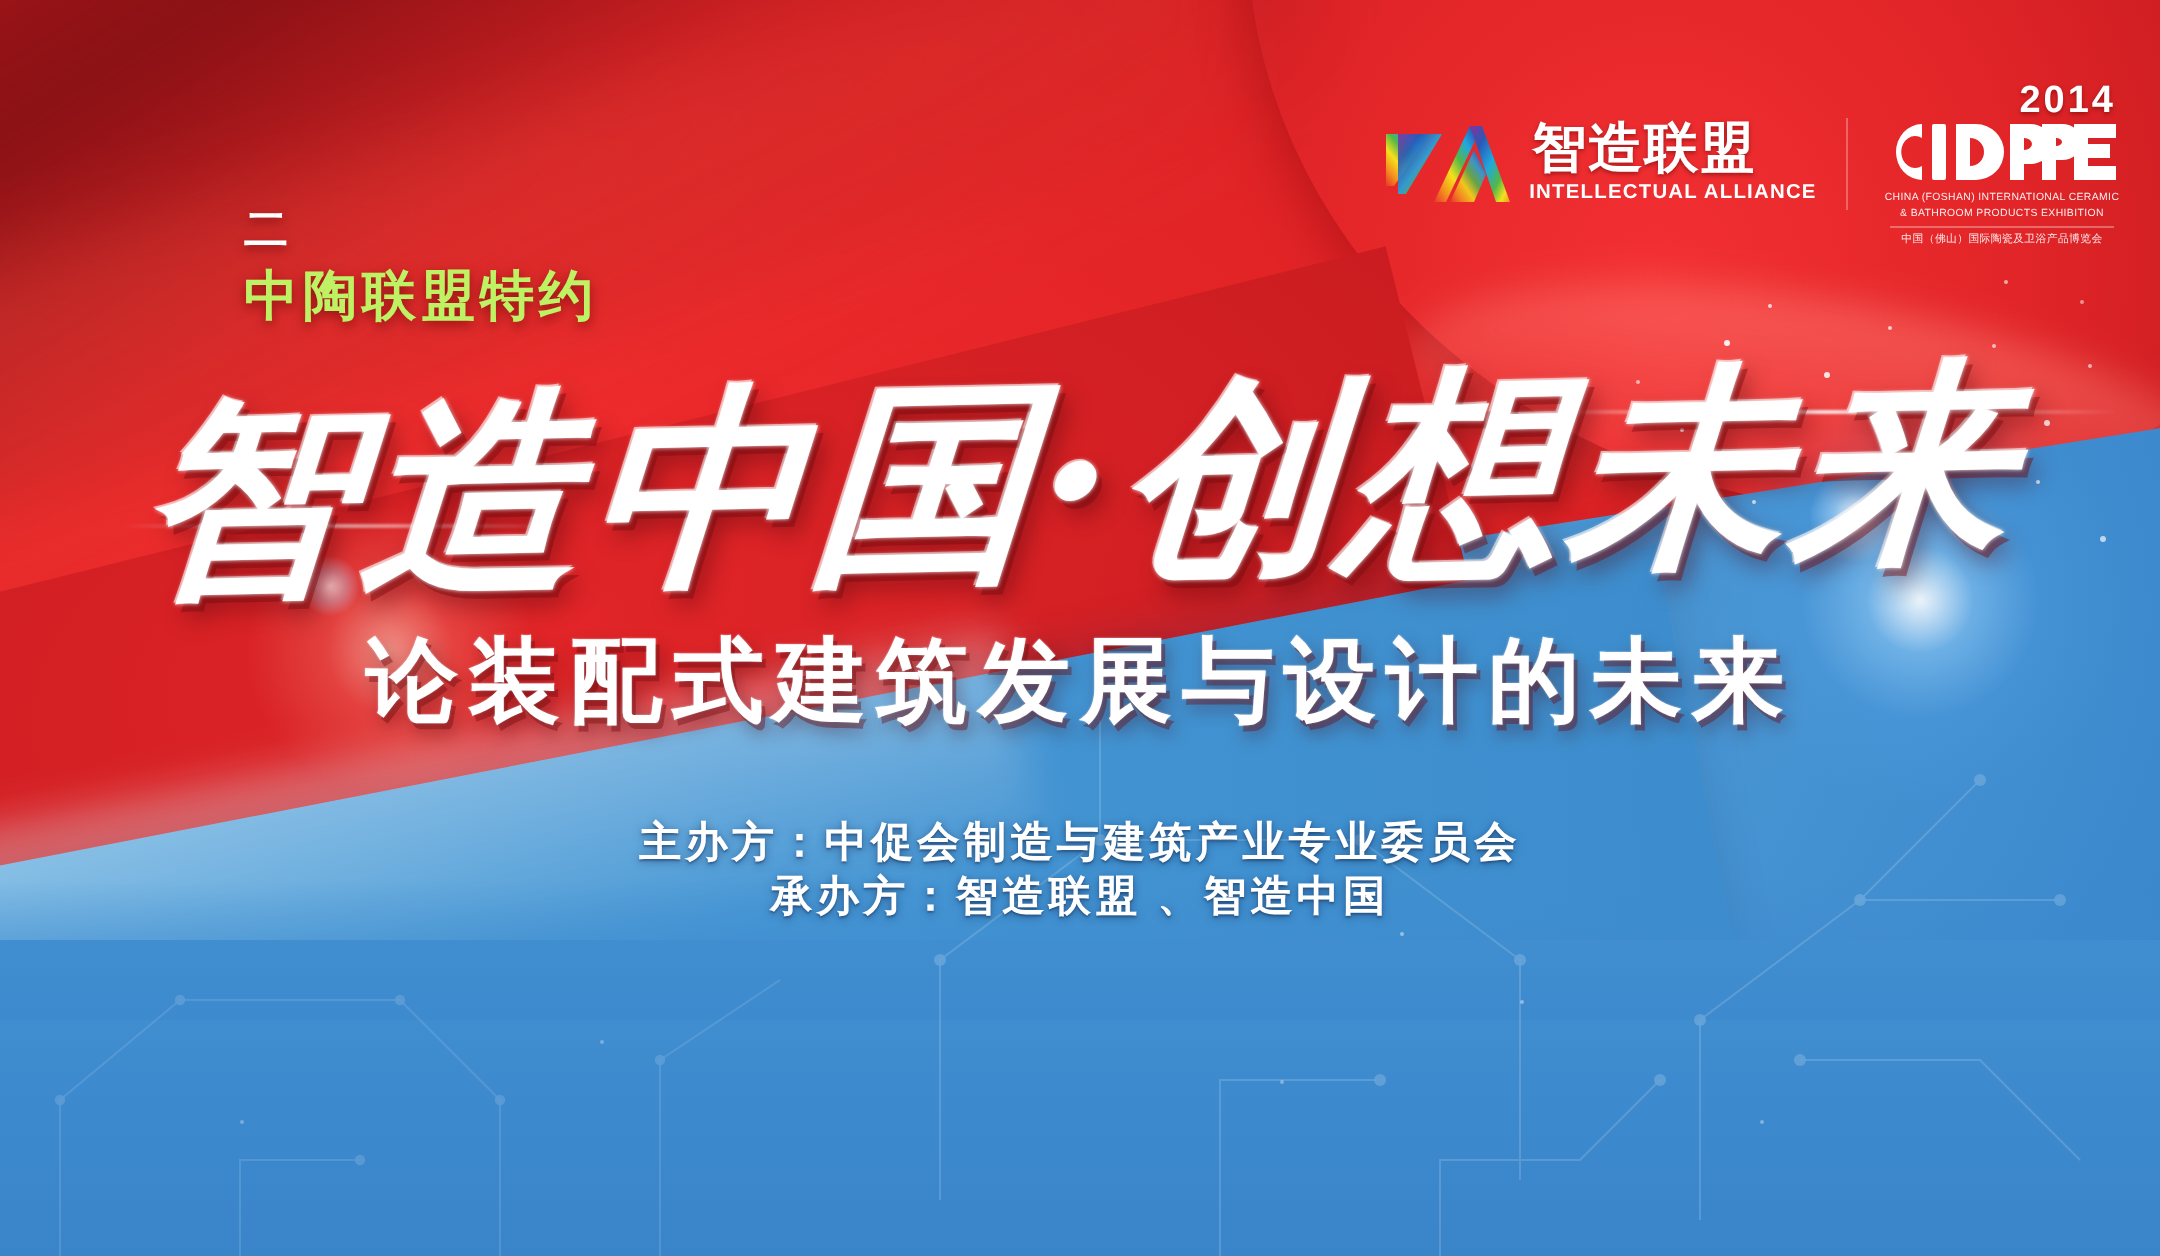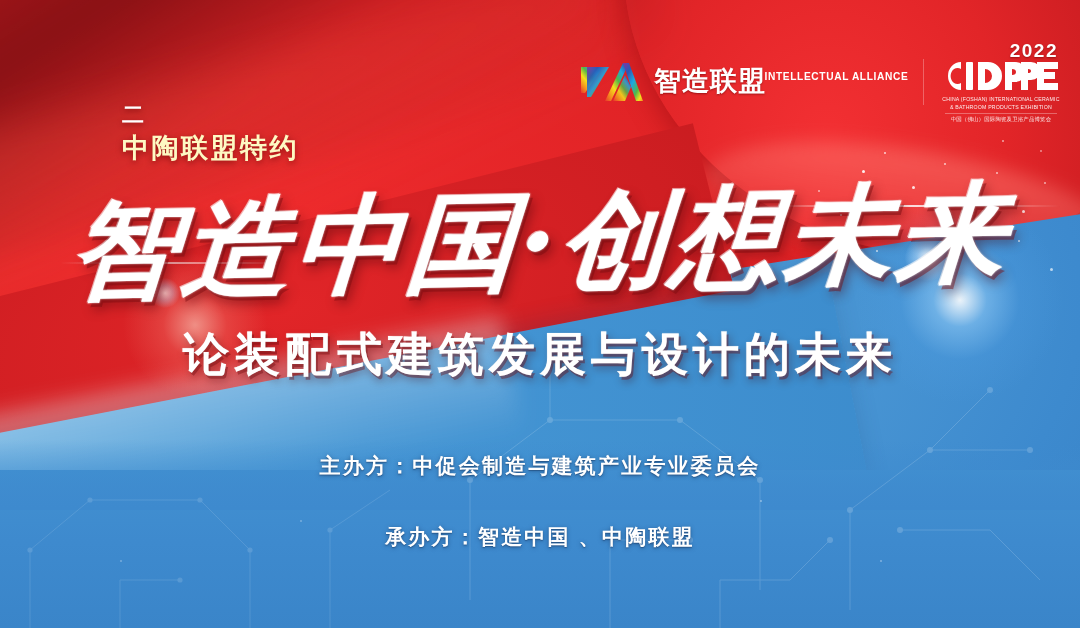--- a/index.html
+++ b/index.html
@@ -142,21 +142,21 @@
     filter:blur(.6px);pointer-events:none;
   }
 
   
   .logo-bar{
     position:absolute;right:18px;top:40px;
     display:flex;align-items:center;gap:16px;
   }
   .logo-zm{display:flex;align-items:center;gap:9px;}
   .zm-mark{width:66px;height:50px;flex:0 0 auto;}
-  .zm-text{display:flex;flex-direction:row;line-height:1;}
+  .zm-text{display:flex;flex-direction:column;line-height:1;}
   .zm-cn{
     font-size:27px;font-weight:bold;color:#fff;letter-spacing:1px;
     text-shadow:0 1px 2px rgba(90,0,0,.5);
   }
   .zm-en{
     font-size:10px;font-weight:bold;color:#fff;letter-spacing:.6px;
     margin-top:4px;transform:scaleX(1.02);
   }
   .logo-sep{width:1px;height:46px;background:rgba(255,255,255,.28);}
   .logo-cidpe{display:flex;flex-direction:column;align-items:center;}
@@ -177,21 +177,21 @@
   }
 
   
   .kicker{position:absolute;left:122px;top:104px;}
   .kicker-mark{
     font-size:22px;font-weight:bold;color:#fff;letter-spacing:2px;
     text-shadow:0 2px 5px rgba(90,0,0,.55);line-height:1;
   }
   .kicker-text{
     margin-top:9px;
-    font-size:27px;font-weight:bold;color:#fef9c3;letter-spacing:2.5px;
+    font-size:27px;font-weight:bold;color:#bef264;letter-spacing:2.5px;
     text-shadow:0 2px 6px rgba(90,0,0,.6);line-height:1;
   }
 
   
   .title-wrap{
     position:absolute;left:0;top:186px;width:1080px;
     text-align:center;pointer-events:none;
   }
   .title{
     display:inline-block;
@@ -205,21 +205,21 @@
     text-shadow:
       0 0 2px rgba(255,255,255,.9),
       3px 4px 0 rgba(120,12,16,.45),
       5px 7px 12px rgba(70,5,10,.45),
       -1px -1px 0 rgba(255,255,255,.6);
     white-space:nowrap;
   }
 
   
   .subtitle-wrap{
-    position:absolute;left:0;top:324px;width:1080px;text-align:center;
+    position:absolute;left:0;top:310px;width:1080px;text-align:center;
   }
   .subtitle{
     display:inline-block;
     font-size:46px;font-weight:bold;color:#fff;
     letter-spacing:5px;
     font-family:"DejaVu Sans","Liberation Sans",sans-serif;
     text-shadow:
       2px 3px 0 rgba(110,10,14,.40),
       3px 5px 9px rgba(60,5,10,.40),
       0 0 1px rgba(255,255,255,.8);
@@ -228,21 +228,20 @@
 
   
   .info{
     position:absolute;left:0;top:408px;width:1080px;text-align:center;
   }
   .info-line{
     font-size:21px;font-weight:bold;color:#fff;
     letter-spacing:2.2px;line-height:27px;
     text-shadow:0 1px 4px rgba(20,50,95,.55),0 1px 1px rgba(30,60,100,.5);
     white-space:nowrap;
-    margin-top:44px;
   }
 </style>
 </head>
 <body>
 
 <div class="poster">
 
   <div class="bg-base"></div>
   <div class="bg-blue-ur"></div>
   <div class="ribbon-top"></div>
@@ -368,21 +367,21 @@
       </svg>
       <div class="zm-text">
         <div class="zm-cn">智造联盟</div>
         <div class="zm-en">INTELLECTUAL ALLIANCE</div>
       </div>
     </div>
 
     <div class="logo-sep"></div>
 
     <div class="logo-cidpe">
-      <div class="cidpe-year">2022</div>
+      <div class="cidpe-year">2014</div>
       <svg class="cidpe-mark" viewBox="0 0 120 34">
         <g fill="#ffffff">
 
           <path d="M20 3 A13 14 0 1 0 20 31 L20 24 A7 8 0 1 1 20 10 Z"></path>
 
           <rect x="25" y="3" width="7" height="28" rx="1"></rect>
 
           <path d="M37 3 L47 3 A14 14 0 0 1 47 31 L37 31 Z M44 10 L44 24 A7 7 0 0 0 44 10 Z"></path>
 
           <path d="M64 3 L74 3 A11 10 0 0 1 74 23 L71 23 L71 31 L64 31 Z M71 10 L71 16 A4 3 0 0 0 71 10 Z"></path>
@@ -409,16 +408,16 @@
   <div class="title-wrap">
     <div class="title">智造中国·创想未来</div>
   </div>
 
   <div class="subtitle-wrap">
     <div class="subtitle">论装配式建筑发展与设计的未来</div>
   </div>
 
   <div class="info">
     <div class="info-line">主办方：中促会制造与建筑产业专业委员会</div>
-    <div class="info-line">承办方：智造中国 、中陶联盟</div>
+    <div class="info-line">承办方：智造联盟 、智造中国</div>
   </div>
 
 </div>
 
 </body></html>

